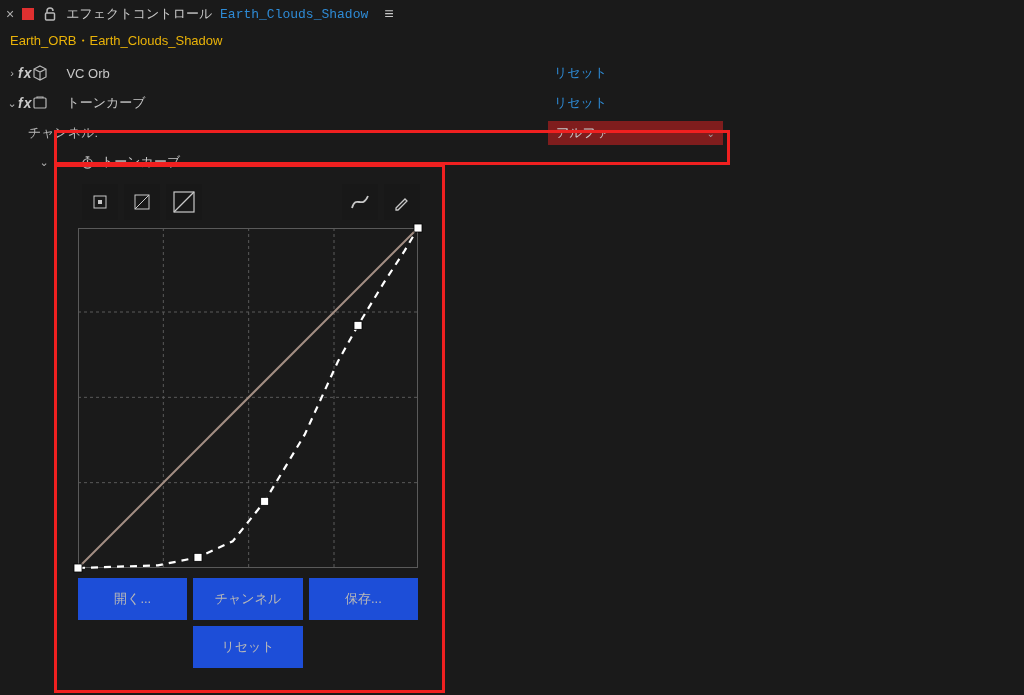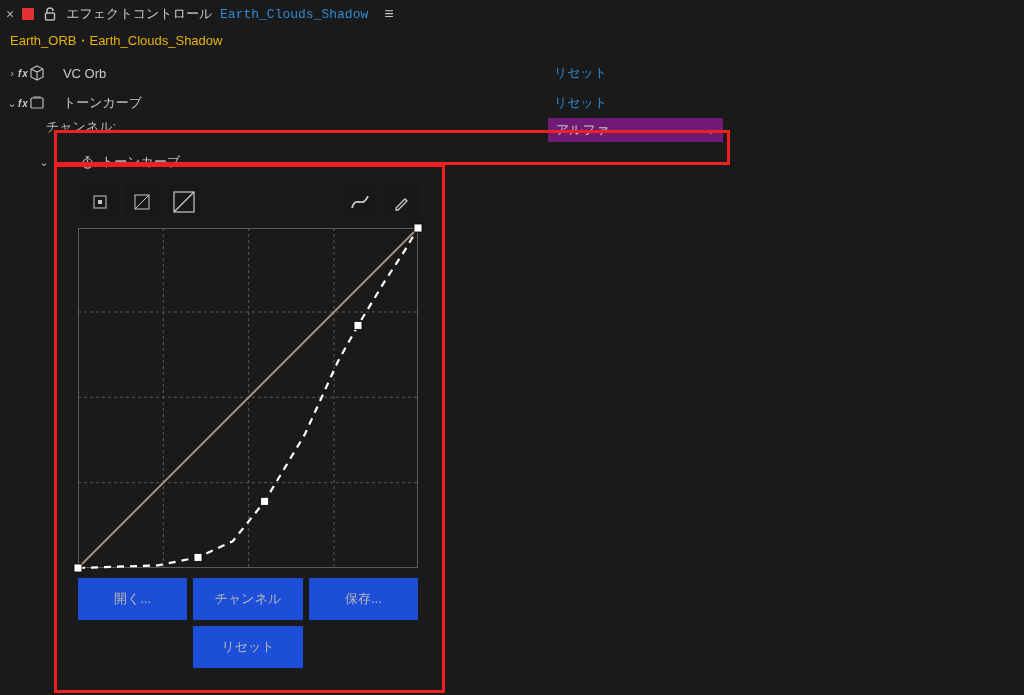--- a/index.html
+++ b/index.html
@@ -29,21 +29,21 @@
     color: #eab308;
   }
 
   .effect-row {
     display: flex; align-items: center;
     height: 30px;
     padding-left: 6px;
     gap: 6px;
   }
   .caret { width: 12px; text-align:center; color:#b0b0b0; cursor:pointer; font-size:11px;}
-  .fx-label { font-style: italic; font-weight:bold; font-size:10px; letter-spacing:1px; color:#c8c8c8;}
+  .fx-label { font-style: italic; font-weight:bold; font-size:14px; letter-spacing:1px; color:#c8c8c8;}
   .effect-icon svg { width:16px; height:16px; display:block; }
   .effect-name { flex: 0 0 auto; margin-left:18px; }
   .effect-flex { display:flex; width:100%; align-items:center; position:relative;}
   .reset-slot { position:absolute; left:548px; color:#2e8bd6; cursor:pointer;}
 
   .red-frame-1 {
     position:absolute;
     left:54px; top:130px;
     width:676px; height:35px;
     border:3px solid #f02020;
@@ -53,31 +53,31 @@
   .red-frame-2 {
     position:absolute;
     left:54px; top:164px;
     width:391px; height:529px;
     border:3px solid #f02020;
     pointer-events:none;
     z-index:10;
   }
 
   .prop-row {
-    display:flex; 
+    display:flex; align-items:center;
     height:30px;
-    padding-left: 46px;
+    padding-left: 28px;
     position:relative;
   }
   .prop-label { color:#b8b8b8; }
   .dropdown {
     position:absolute;
     left:548px;
     width:175px; height:24px;
-    background:#701a75;
+    background:#7f1d1d;
     border:none;
     display:flex; align-items:center;
     padding: 0 8px;
     justify-content:space-between;
     cursor:pointer;
   }
   .dropdown .dd-caret { color:#a0a0a0; font-size:10px; }
 
   .sub-row {
     display:flex; align-items:center;

